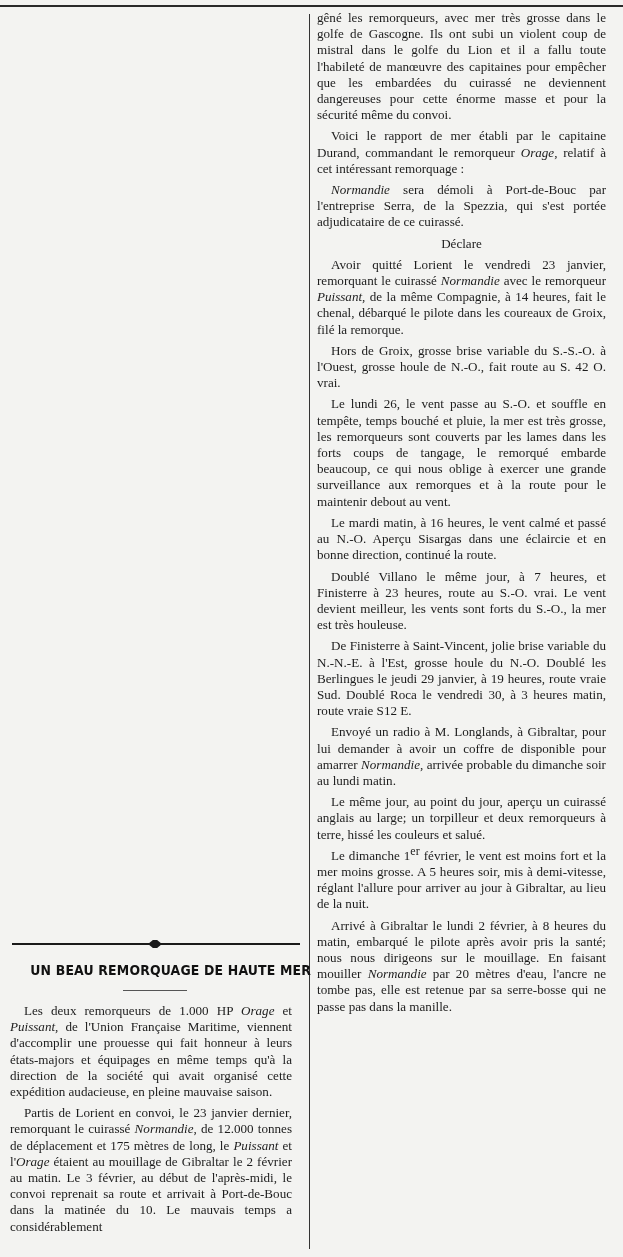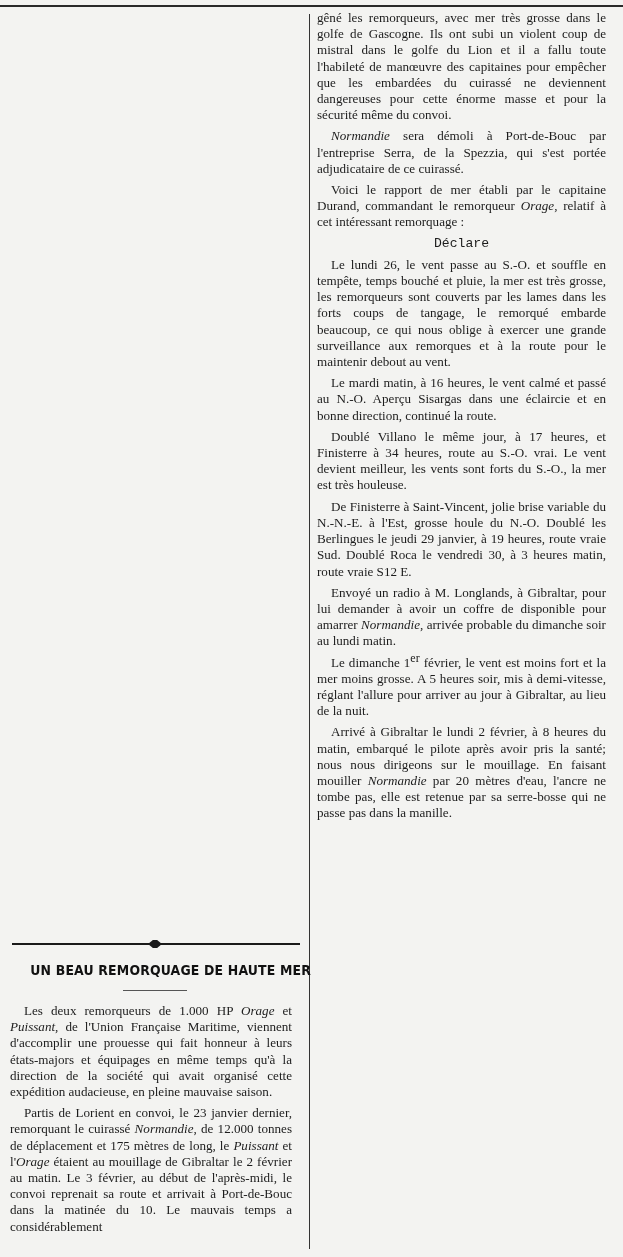--- a/index.html
+++ b/index.html
@@ -99,21 +99,20 @@
       text-indent: 14px;
       margin: 0 8px 5px 0;
       hyphens: manual;
     }
     .para.cont {
       text-indent: 0;
     }
     .para.center {
       text-align: center;
       text-indent: 0;
-      font-family: Liberation Mono, monospace;
     }
     .left-text {
       position: absolute;
       left: 0;
       top: 1003px;
       width: 290px;
     }
     em {
       font-style: italic;
     }
@@ -138,23 +137,26 @@
     <div class="short-rule"></div>
   </div>
   <div class="left-text">
     <p class="para">Les deux remorqueurs de 1.000 HP <em>Orage</em> et <em>Puissant</em>, de l'Union Française Maritime, viennent d'accomplir une prouesse qui fait honneur à leurs états-majors et équipages en même temps qu'à la direction de la société qui avait organisé cette expédition audacieuse, en pleine mauvaise saison.</p>
     <p class="para">Partis de Lorient en convoi, le 23 janvier dernier, remorquant le cuirassé <em>Normandie</em>, de 12.000 tonnes de déplacement et 175 mètres de long, le <em>Puissant</em> et l'<em>Orage</em> étaient au mouillage de Gibraltar le 2 février au matin. Le 3 février, au début de l'après-midi, le convoi reprenait sa route et arrivait à Port-de-Bouc dans la matinée du 10. Le mauvais temps a considérablement</p>
   </div>
 </div>
 
 <div class="right-col" id="right-col">
     <p class="para cont">gêné les remorqueurs, avec mer très grosse dans le golfe de Gascogne. Ils ont subi un violent coup de mistral dans le golfe du Lion et il a fallu toute l'habileté de manœuvre des capitaines pour empêcher que les embardées du cuirassé ne deviennent dangereuses pour cette énorme masse et pour la sécurité même du convoi.</p>
+    <p class="para">Voici le rapport de mer établi par le capitaine Durand, commandant le remorqueur <em>Orage</em>, relatif à cet intéressant remorquage :</p>
     <p class="para"><em>Normandie</em> sera démoli à Port-de-Bouc par l'entreprise Serra, de la Spezzia, qui s'est portée adjudicataire de ce cuirassé.</p>
-    <p class="para">Voici le rapport de mer établi par le capitaine Durand, commandant le remorqueur <em>Orage</em>, relatif à cet intéressant remorquage :</p>
     <p class="para center">Déclare</p>
+    <p class="para">Avoir quitté Lorient le vendredi 23 janvier, remorquant le cuirassé <em>Normandie</em> avec le remorqueur <em>Puissant</em>, de la même Compagnie, à 14 heures, fait le chenal, débarqué le pilote dans les coureaux de Groix, filé la remorque.</p>
+    <p class="para">Hors de Groix, grosse brise variable du S.-S.-O. à l'Ouest, grosse houle de N.-O., fait route au S. 42 O. vrai.</p>
     <p class="para">Le lundi 26, le vent passe au S.-O. et souffle en tempête, temps bouché et pluie, la mer est très grosse, les remorqueurs sont couverts par les lames dans les forts coups de tangage, le remorqué embarde beaucoup, ce qui nous oblige à exercer une grande surveillance aux remorques et à la route pour le maintenir debout au vent.</p>
     <p class="para">Le mardi matin, à 16 heures, le vent calmé et passé au N.-O. Aperçu Sisargas dans une éclaircie et en bonne direction, continué la route.</p>
-    <p class="para">Doublé Villano le même jour, à 17 heures, et Finisterre à 34 heures, route au S.-O. vrai. Le vent devient meilleur, les vents sont forts du S.-O., la mer est très houleuse.</p>
+    <p class="para">Doublé Villano le même jour, à 7 heures, et Finisterre à 23 heures, route au S.-O. vrai. Le vent devient meilleur, les vents sont forts du S.-O., la mer est très houleuse.</p>
     <p class="para">De Finisterre à Saint-Vincent, jolie brise variable du N.-N.-E. à l'Est, grosse houle du N.-O. Doublé les Berlingues le jeudi 29 janvier, à 19 heures, route vraie Sud. Doublé Roca le vendredi 30, à 3 heures matin, route vraie S12 E.</p>
     <p class="para">Envoyé un radio à M. Longlands, à Gibraltar, pour lui demander à avoir un coffre de disponible pour amarrer <em>Normandie</em>, arrivée probable du dimanche soir au lundi matin.</p>
+    <p class="para">Le même jour, au point du jour, aperçu un cuirassé anglais au large; un torpilleur et deux remorqueurs à terre, hissé les couleurs et salué.</p>
     <p class="para">Le dimanche 1<sup>er</sup> février, le vent est moins fort et la mer moins grosse. A 5 heures soir, mis à demi-vitesse, réglant l'allure pour arriver au jour à Gibraltar, au lieu de la nuit.</p>
     <p class="para">Arrivé à Gibraltar le lundi 2 février, à 8 heures du matin, embarqué le pilote après avoir pris la santé; nous nous dirigeons sur le mouillage. En faisant mouiller <em>Normandie</em> par 20 mètres d'eau, l'ancre ne tombe pas, elle est retenue par sa serre-bosse qui ne passe pas dans la manille.</p>
   </div>
 
 </body></html>

